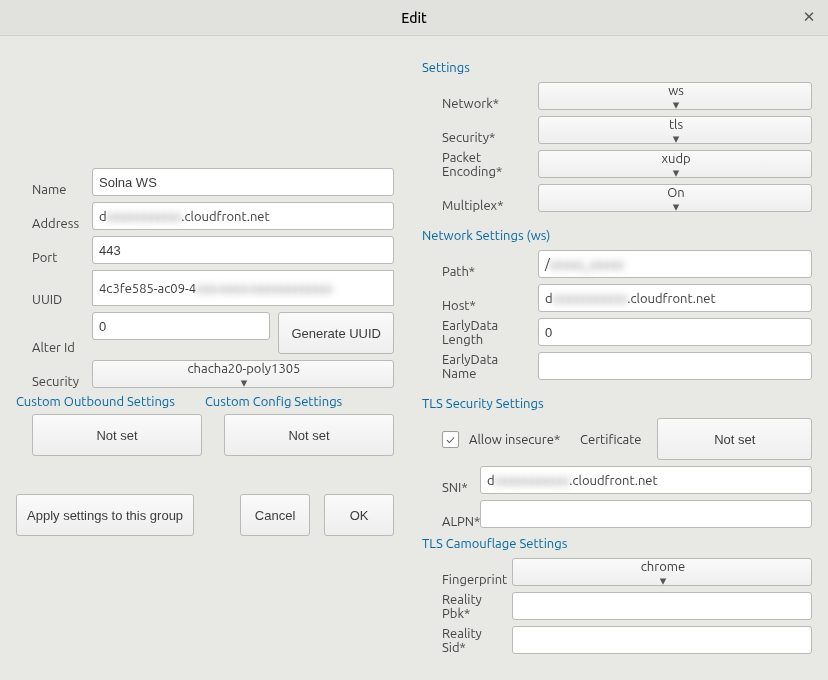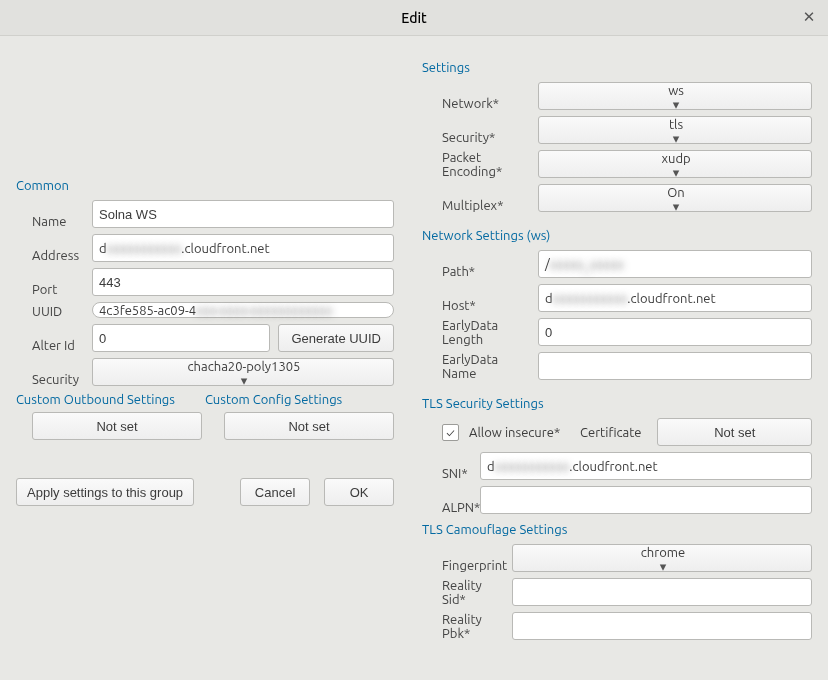--- a/index.html
+++ b/index.html
@@ -89,21 +89,21 @@
     padding: 0 6px 0 8px;
     background: linear-gradient(#fafafa,#eeeeee);
     cursor: pointer;
   }
   .select .chev {
     width: 14px;
     text-align: center;
     color: #555;
   }
   .btn {
-    height: 28px;
+    height: 42px;
     border: 1px solid #b9b9b6;
     border-radius: 3px;
     background: linear-gradient(#fafafa,#eeeeee);
     padding: 0 12px;
     font-size: 13px;
     color: #3c3c3c;
     cursor: pointer;
     display: inline-flex;
     align-items: center;
     justify-content: center;
@@ -156,41 +156,40 @@
 
 <div class="titlebar">
   <span class="titlebar-title">Edit</span>
   <span class="titlebar-close">✕</span>
 </div>
 
 <div class="content">
 
   <div class="col-left">
 
-    <div class="section-title">Common</div>
     <div class="row">
       <label class="fld-label">Name</label>
       <input type="text" value="Solna WS" style="">
     </div>
     <div class="row">
       <label class="fld-label">Address</label>
       <div style="flex:1;height:28px;border:1px solid #b9b9b6;border-radius:3px;background:#fff;display:flex;align-items:center;padding:0 6px;">
         <span>d</span>
           <span class="blur">xxxxxxxxxxx</span>
           <span>.cloudfront.net</span>
       </div>
     </div>
     <div class="row">
       <label class="fld-label">Port</label>
       <input type="text" value="443" style="">
     </div>
 
     <div class="row">
       <label class="fld-label">UUID</label>
-      <div style="flex:1;height:16px;border:1px solid #b9b9b6;border-radius:11px;background:#fff;display:flex;align-items:center;padding:0 6px;">
+      <div style="flex:1;height:36px;border:1px solid #b9b9b6;border-radius:1px;background:#fff;display:flex;align-items:center;padding:0 6px;">
         <span>4c3fe585-ac09-4</span>
           <span class="blur">xxx-xxxx-xxxxxxxxxxxx</span>
       </div>
     </div>
     <div class="row">
       <label class="fld-label">Alter Id</label>
       <div class="uuid-row" style="flex:1;">
         <input type="text" style="width: 50%;" value="0">
         <button class="btn">Generate UUID</button>
       </div>
@@ -299,22 +298,22 @@
 
     <div class="section-title" style="margin-top:8px;">TLS Camouflage Settings</div>
     <div class="row">
       <label class="fld-label" style="width:84px;">Fingerprint</label>
       <div class="select">
         <span>chrome</span>
         <span class="chev">▾</span>
       </div>
     </div>
     <div class="row">
+      <label class="fld-label" style="width:84px;">Reality Pbk*</label>
+      <input type="text" value="" style="">
+    </div>
+    <div class="row">
       <label class="fld-label" style="width:84px;">Reality Sid*</label>
       <input type="text" value="" style="">
     </div>
-    <div class="row">
-      <label class="fld-label" style="width:84px;">Reality Pbk*</label>
-      <input type="text" value="" style="">
-    </div>
 
   </div>
 </div>
 
 </body></html>

